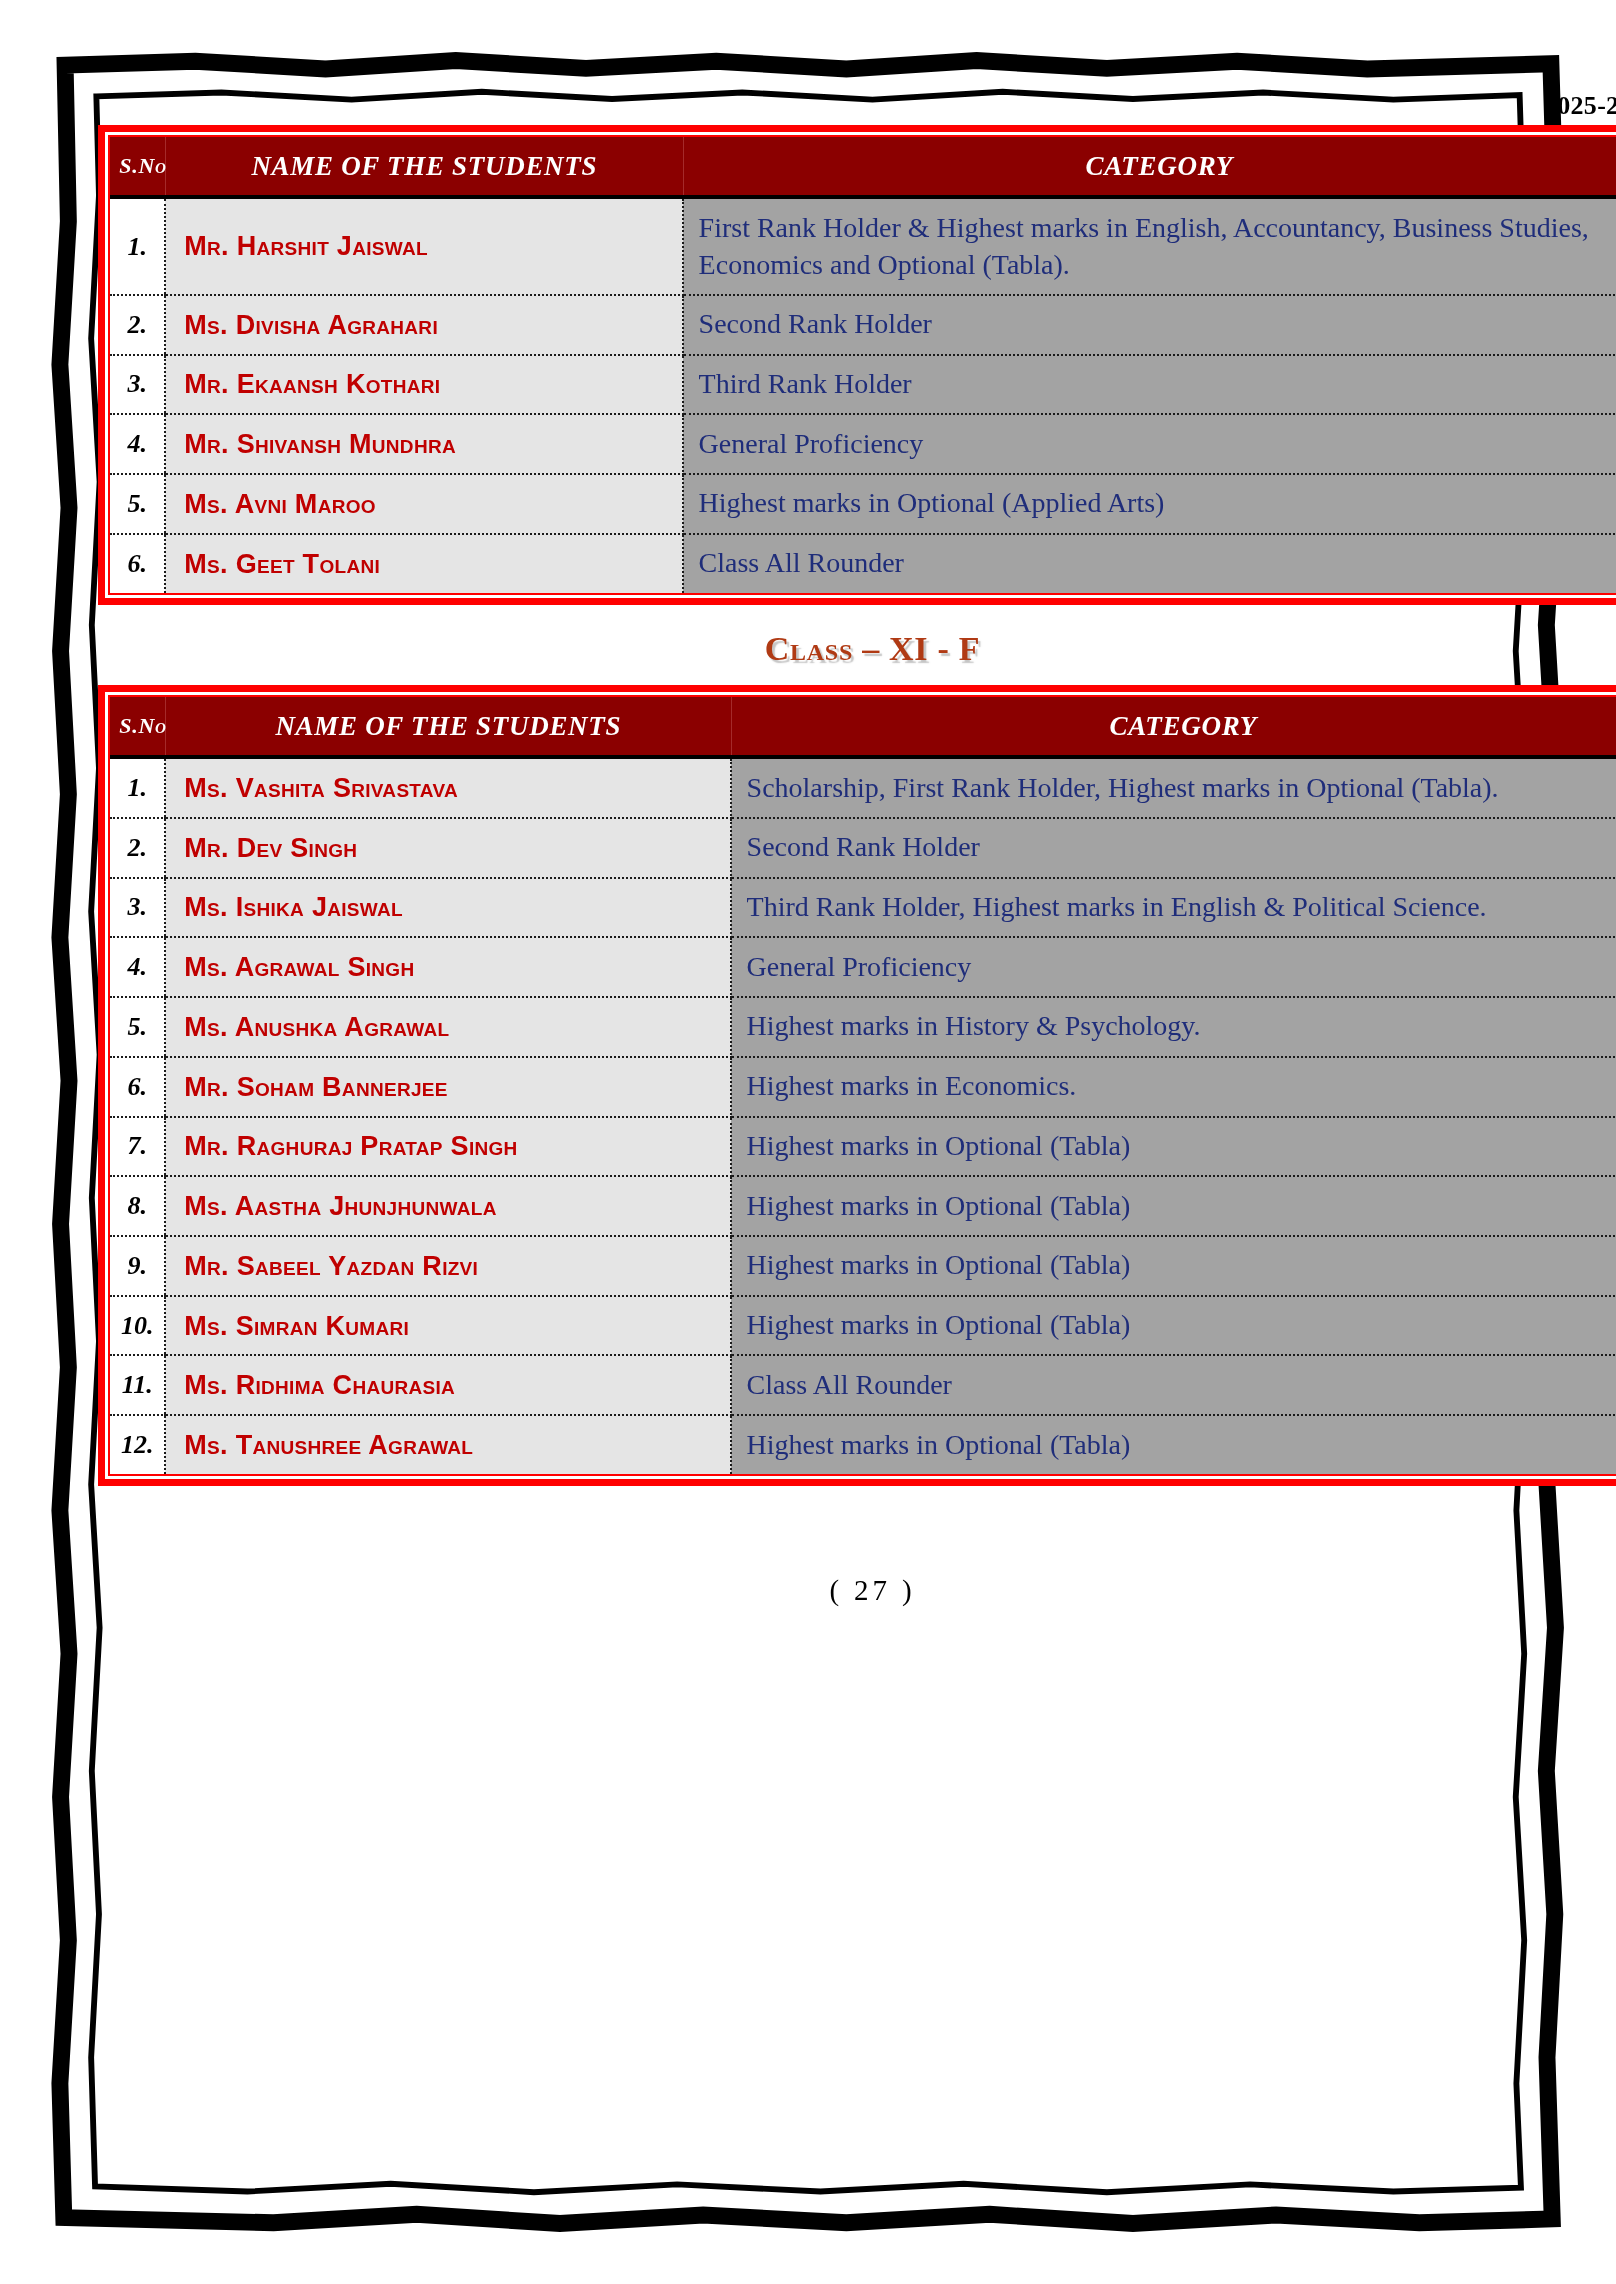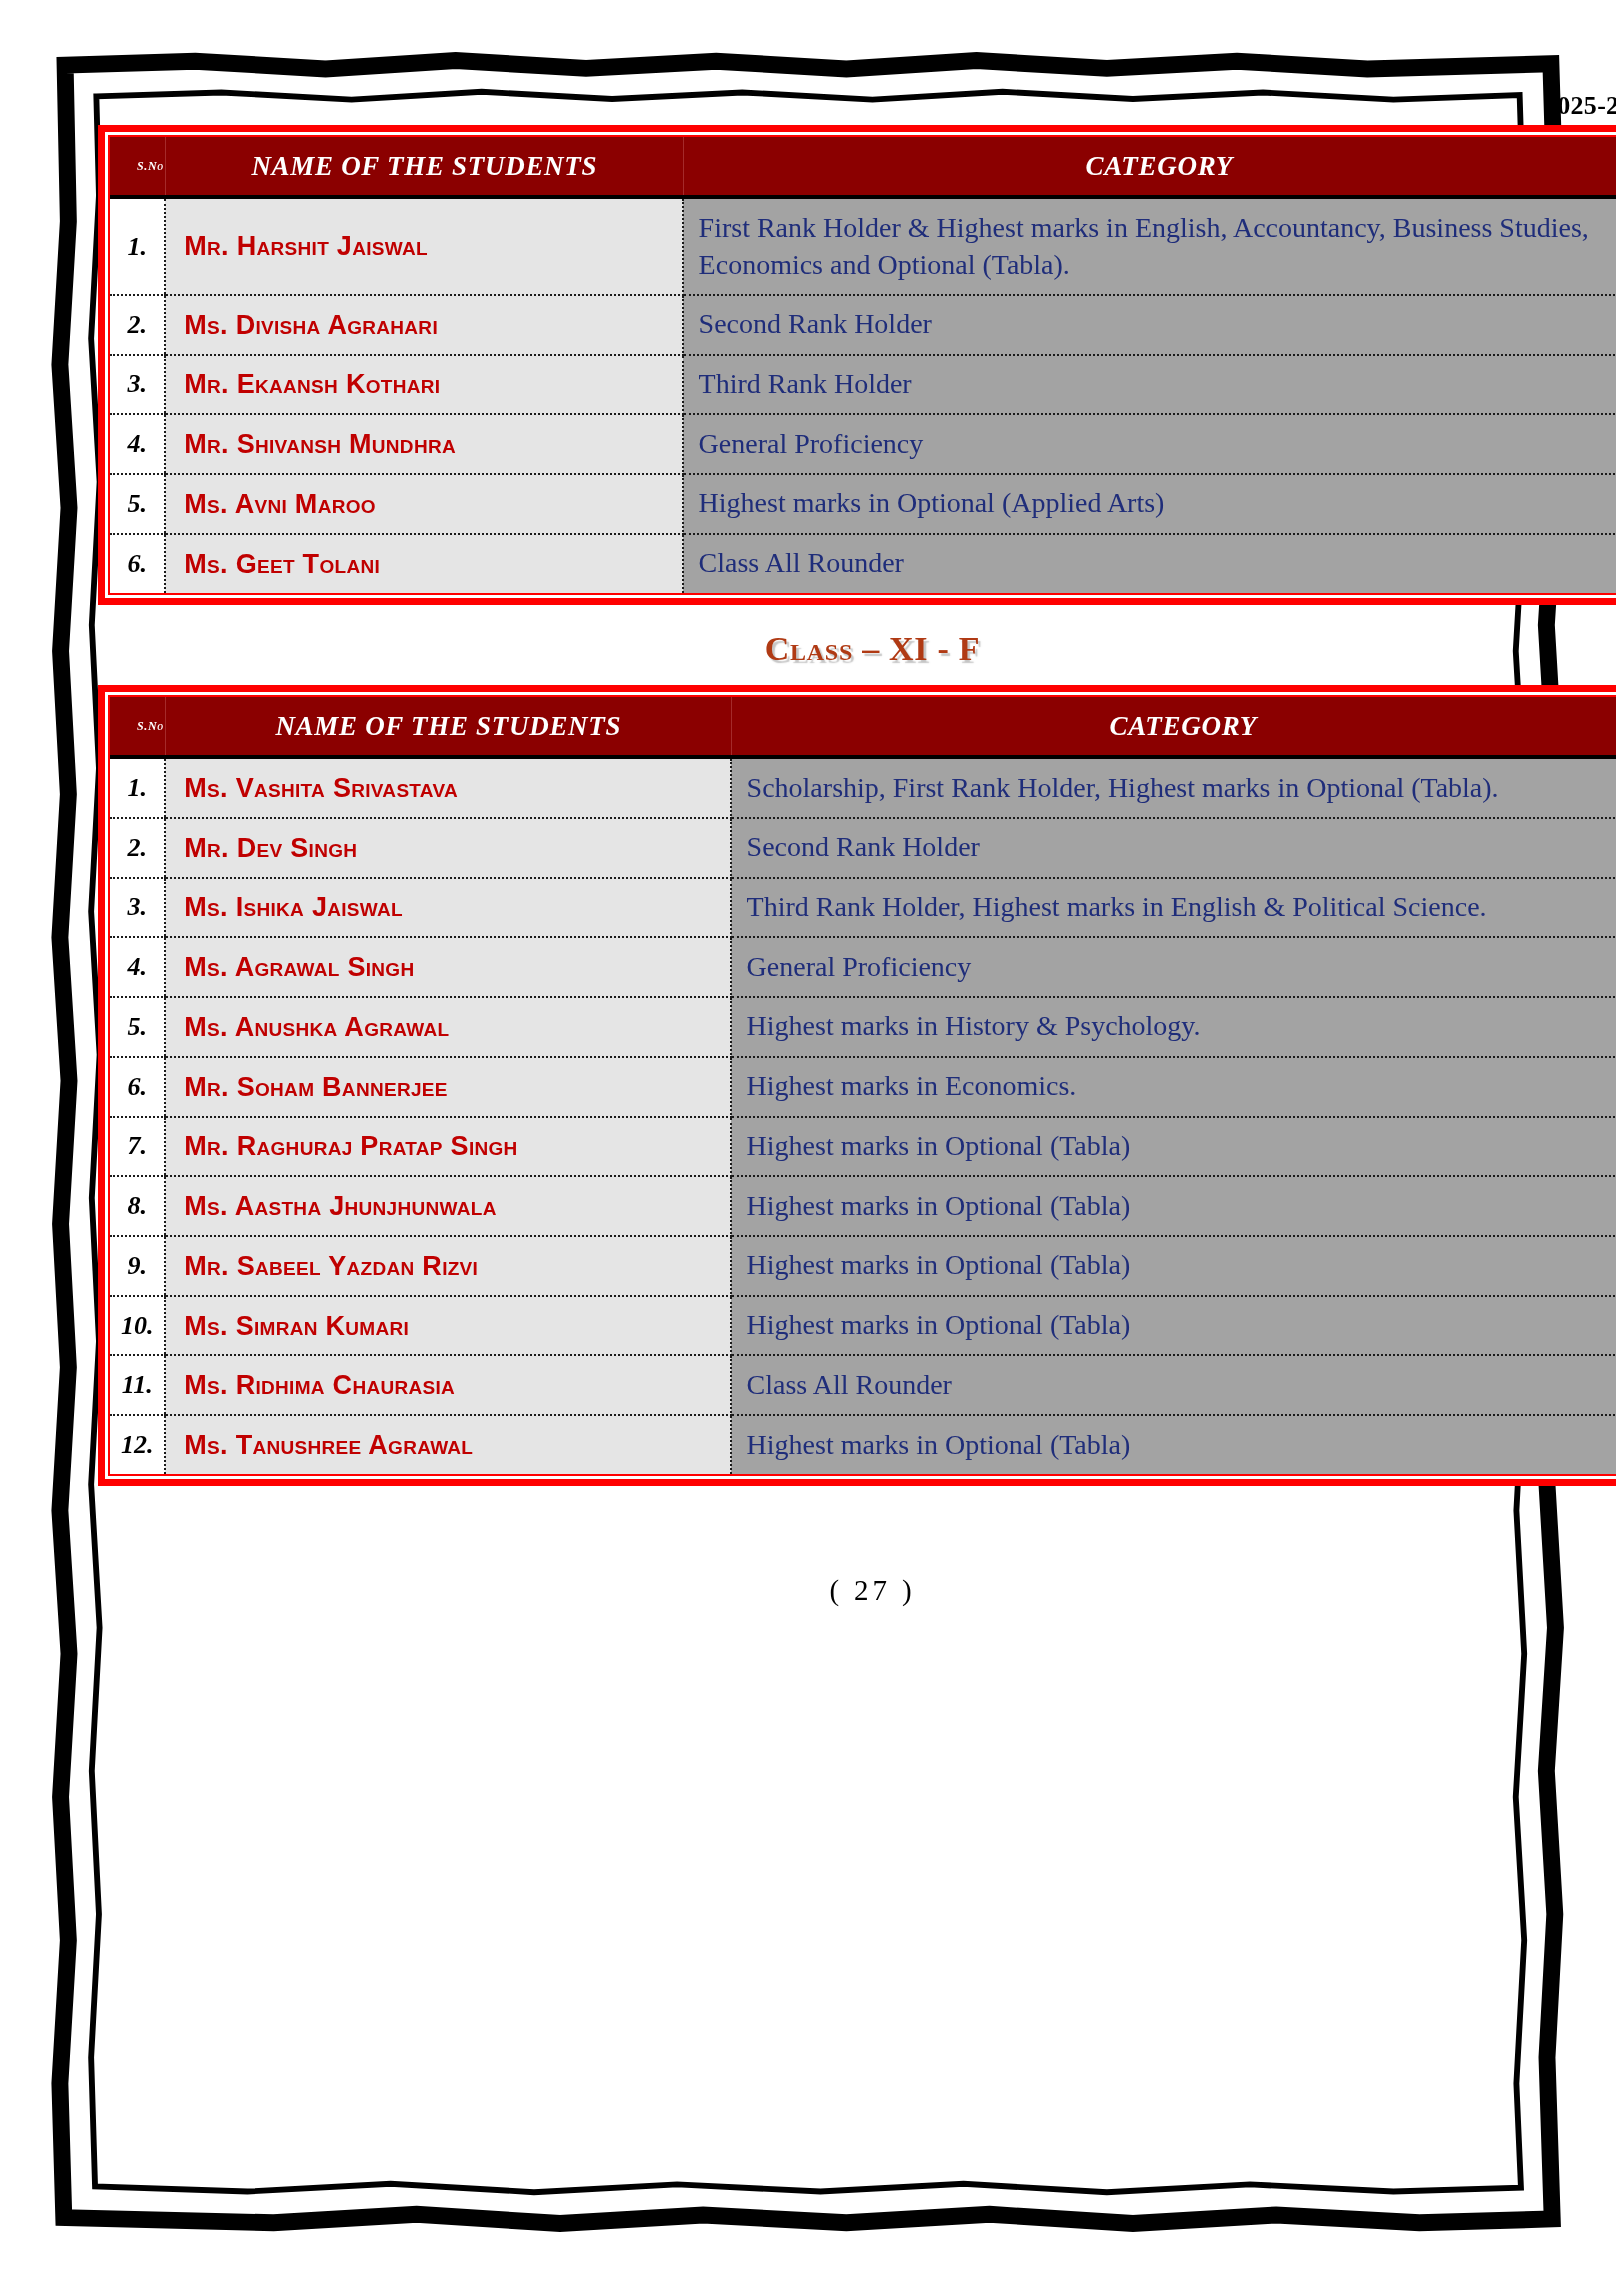--- a/index.html
+++ b/index.html
@@ -82,24 +82,24 @@
     font-family: "Liberation Serif", "DejaVu Serif", serif;
     font-style: italic;
     font-weight: bold;
     text-align: center;
     vertical-align: middle;
     height: 56px;
     border-bottom: 4.6px solid #000000;
     letter-spacing: 0.7px;
   }
   table.awards th.th-sno {
-    font-size: 12px;
+    font-size: 22px;
     font-variant: small-caps;
-    text-align: right;
-    padding-left: 15px;
+    text-align: left;
+    padding-left: 9px;
     border-right: 1.3px solid #A52A2A;
   }
   table.awards th.th-name {
     font-size: 27px;
     border-right: 1.3px solid #A52A2A;
   }
   table.awards th.th-cat {
     font-size: 27px;
   }
 

